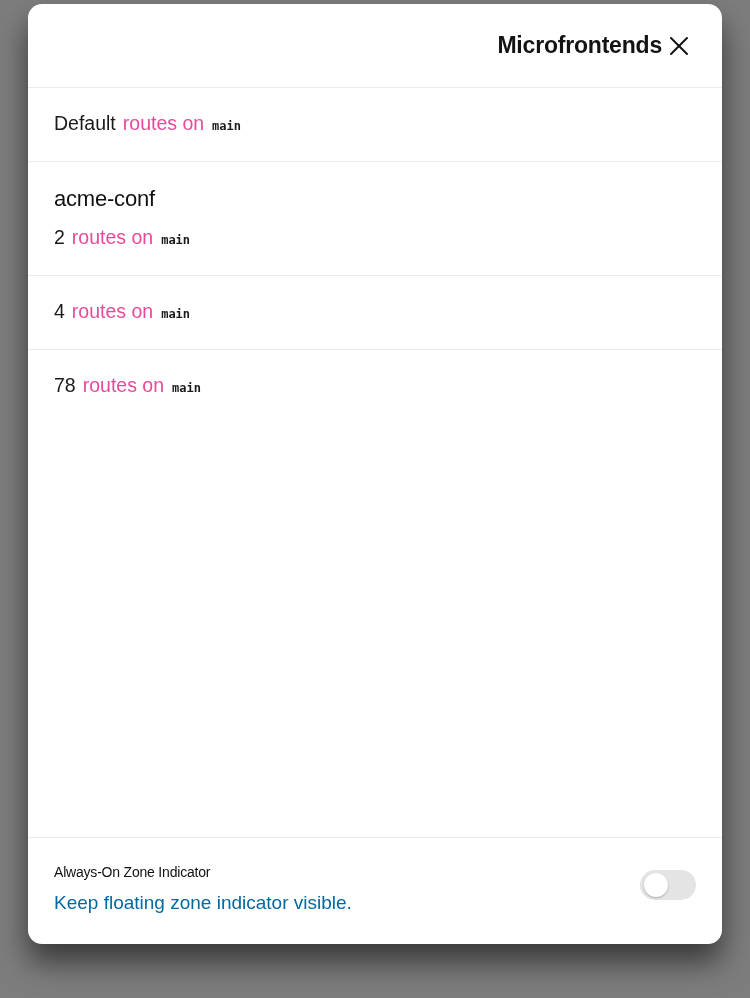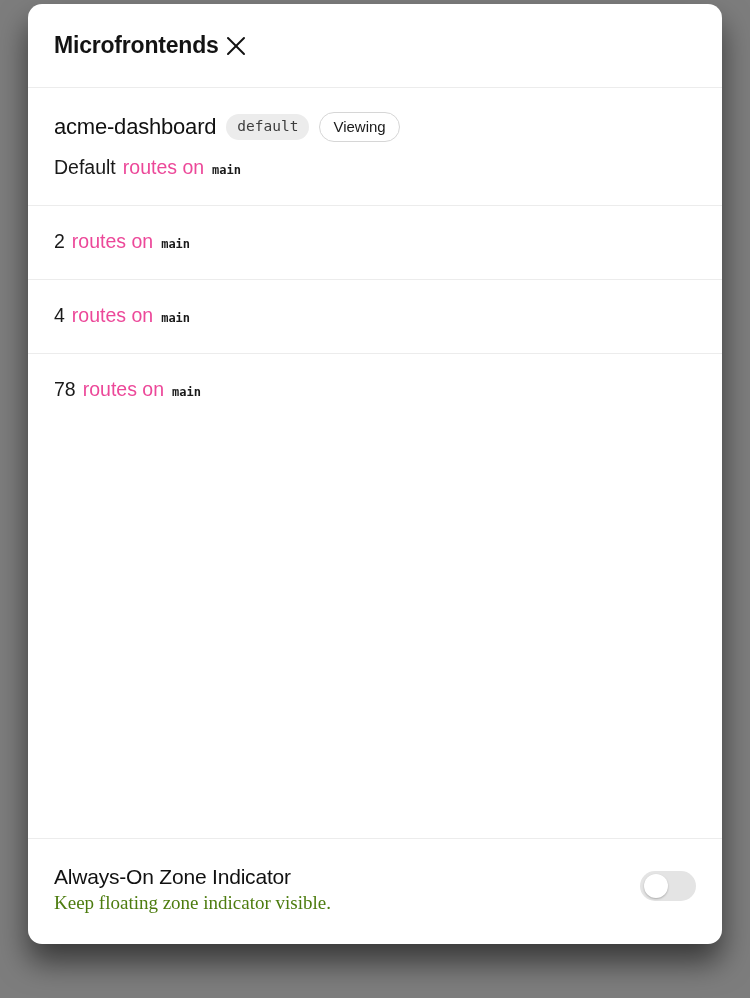--- a/index.html
+++ b/index.html
@@ -35,21 +35,21 @@
     flex-direction: column;
     overflow: hidden;
   }
 
   
   .panel-header {
     height: 84px;
     flex: 0 0 84px;
     display: flex;
     align-items: center;
-    justify-content: flex-start;
+    justify-content: flex-end;
     padding: 0 26px 0 26px;
     border-bottom: 1px solid #ececec;
     box-sizing: border-box;
   }
   .panel-title {
     font-size: 23px;
     font-weight: 600;
     color: #131313;
     letter-spacing: -0.2px;
   }
@@ -130,30 +130,29 @@
     flex: 0 0 auto;
     border-top: 1px solid #ececec;
     padding: 26px 26px 30px 26px;
     display: flex;
     align-items: flex-start;
     justify-content: space-between;
     box-sizing: border-box;
   }
   .footer-text { max-width: 560px; }
   .footer-title {
-    font-size: 21px;
+    font-size: 14px;
     font-weight: 500;
     color: #111111;
     letter-spacing: -0.2px;
-    margin-bottom: 3px;
+    margin-bottom: 12px;
   }
   .footer-desc {
     font-size: 19px;
-    color: #4d7c0f;
-    font-family: Liberation Serif, serif;
+    color: #0369a1;
   }
   .toggle {
     width: 56px;
     height: 30px;
     border-radius: 999px;
     background: #e4e4e4;
     position: relative;
     flex: 0 0 auto;
     margin-top: 6px;
     cursor: pointer;
@@ -182,33 +181,31 @@
       <svg width="22" height="22" viewBox="0 0 22 22" aria-hidden="true">
         <line x1="3" y1="3" x2="19" y2="19" stroke="#111111" stroke-width="2" stroke-linecap="round"></line>
         <line x1="19" y1="3" x2="3" y2="19" stroke="#111111" stroke-width="2" stroke-linecap="round"></line>
       </svg>
     </div>
   </div>
 
   <div class="mfe-list">
 
     <div class="mfe-item">
+      <div class="mfe-sub">
+        <span class="count">Default</span>
+        <span class="word">routes on</span>
+        <span class="branch">main</span>
+      </div>
+    </div>
+
+    <div class="mfe-item">
       <div class="mfe-top">
-        <span class="mfe-name">acme-dashboard</span>
-        <span class="badge-default">default</span>
-        <span class="badge-viewing">Viewing</span>
-      </div>
-      <div class="mfe-sub">
-        <span class="count">Default</span>
-        <span class="word">routes on</span>
-        <span class="branch">main</span>
-      </div>
-    </div>
-
-    <div class="mfe-item">
+        <span class="mfe-name">acme-conf</span>
+      </div>
       <div class="mfe-sub">
         <span class="count">2</span>
         <span class="word">routes on</span>
         <span class="branch">main</span>
       </div>
     </div>
 
     <div class="mfe-item">
       <div class="mfe-sub">
         <span class="count">4</span>

